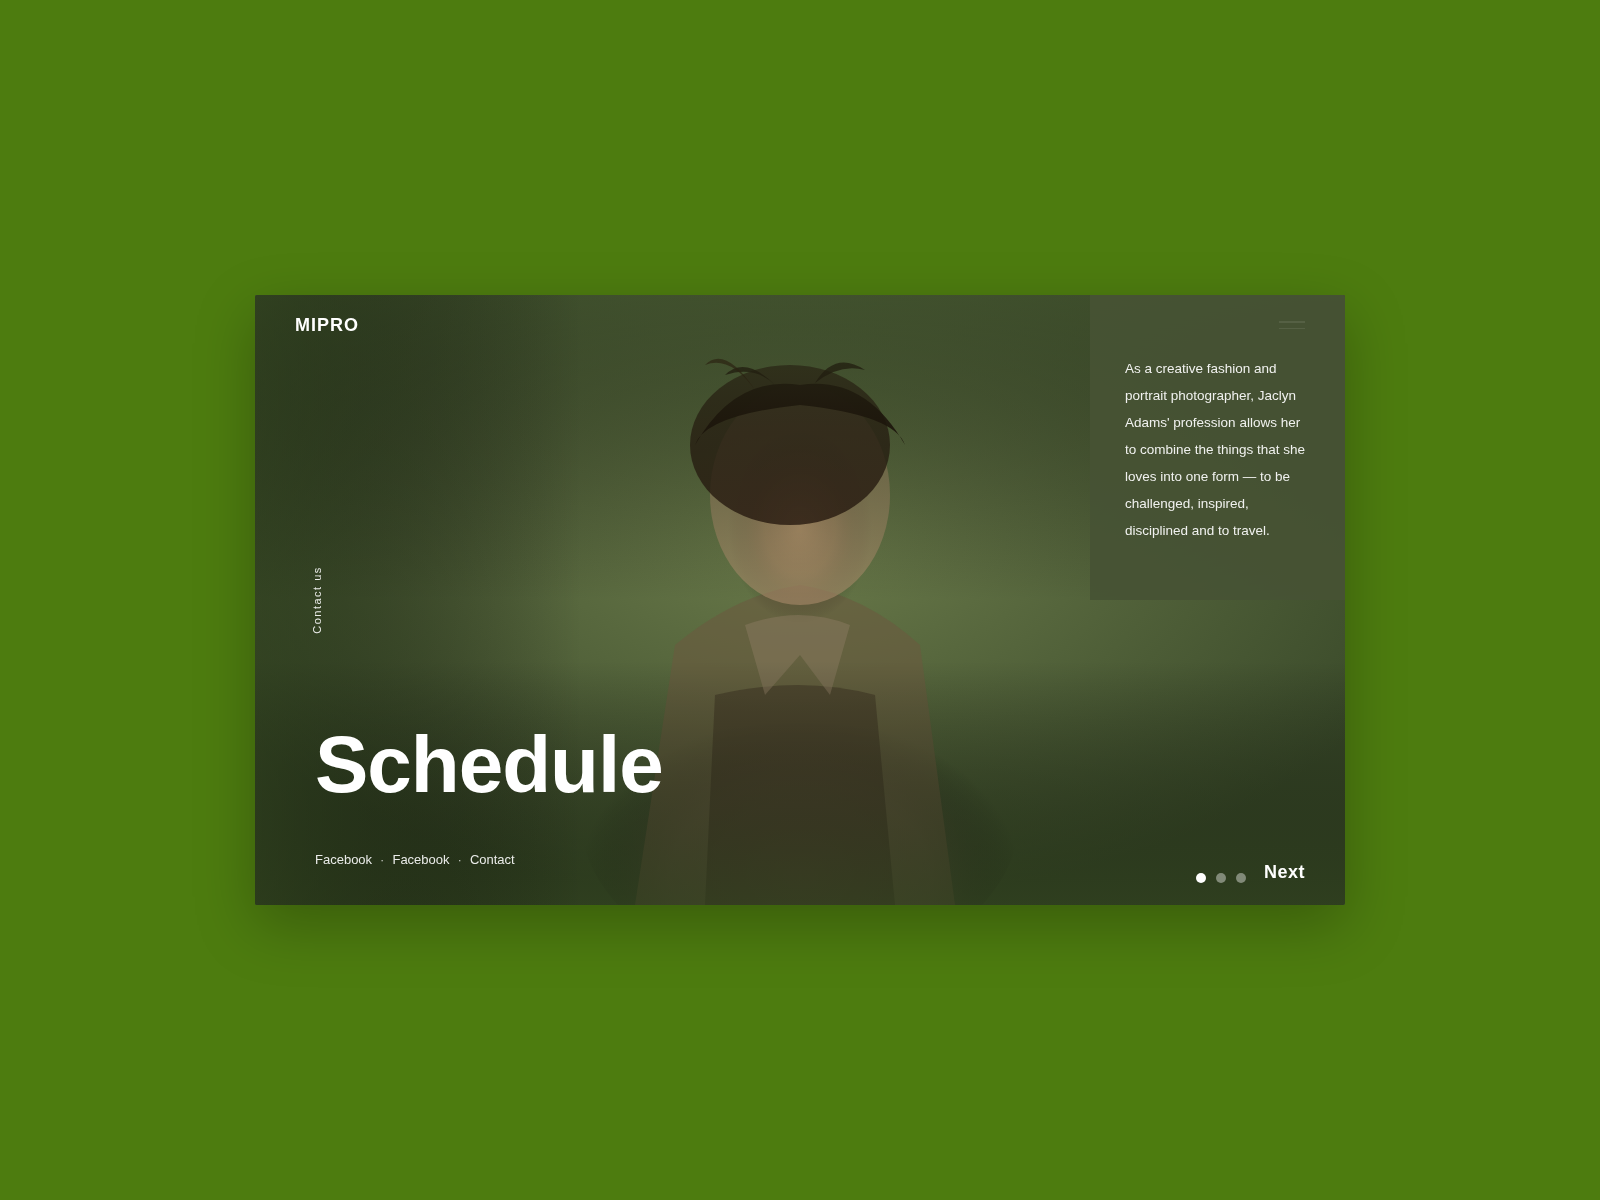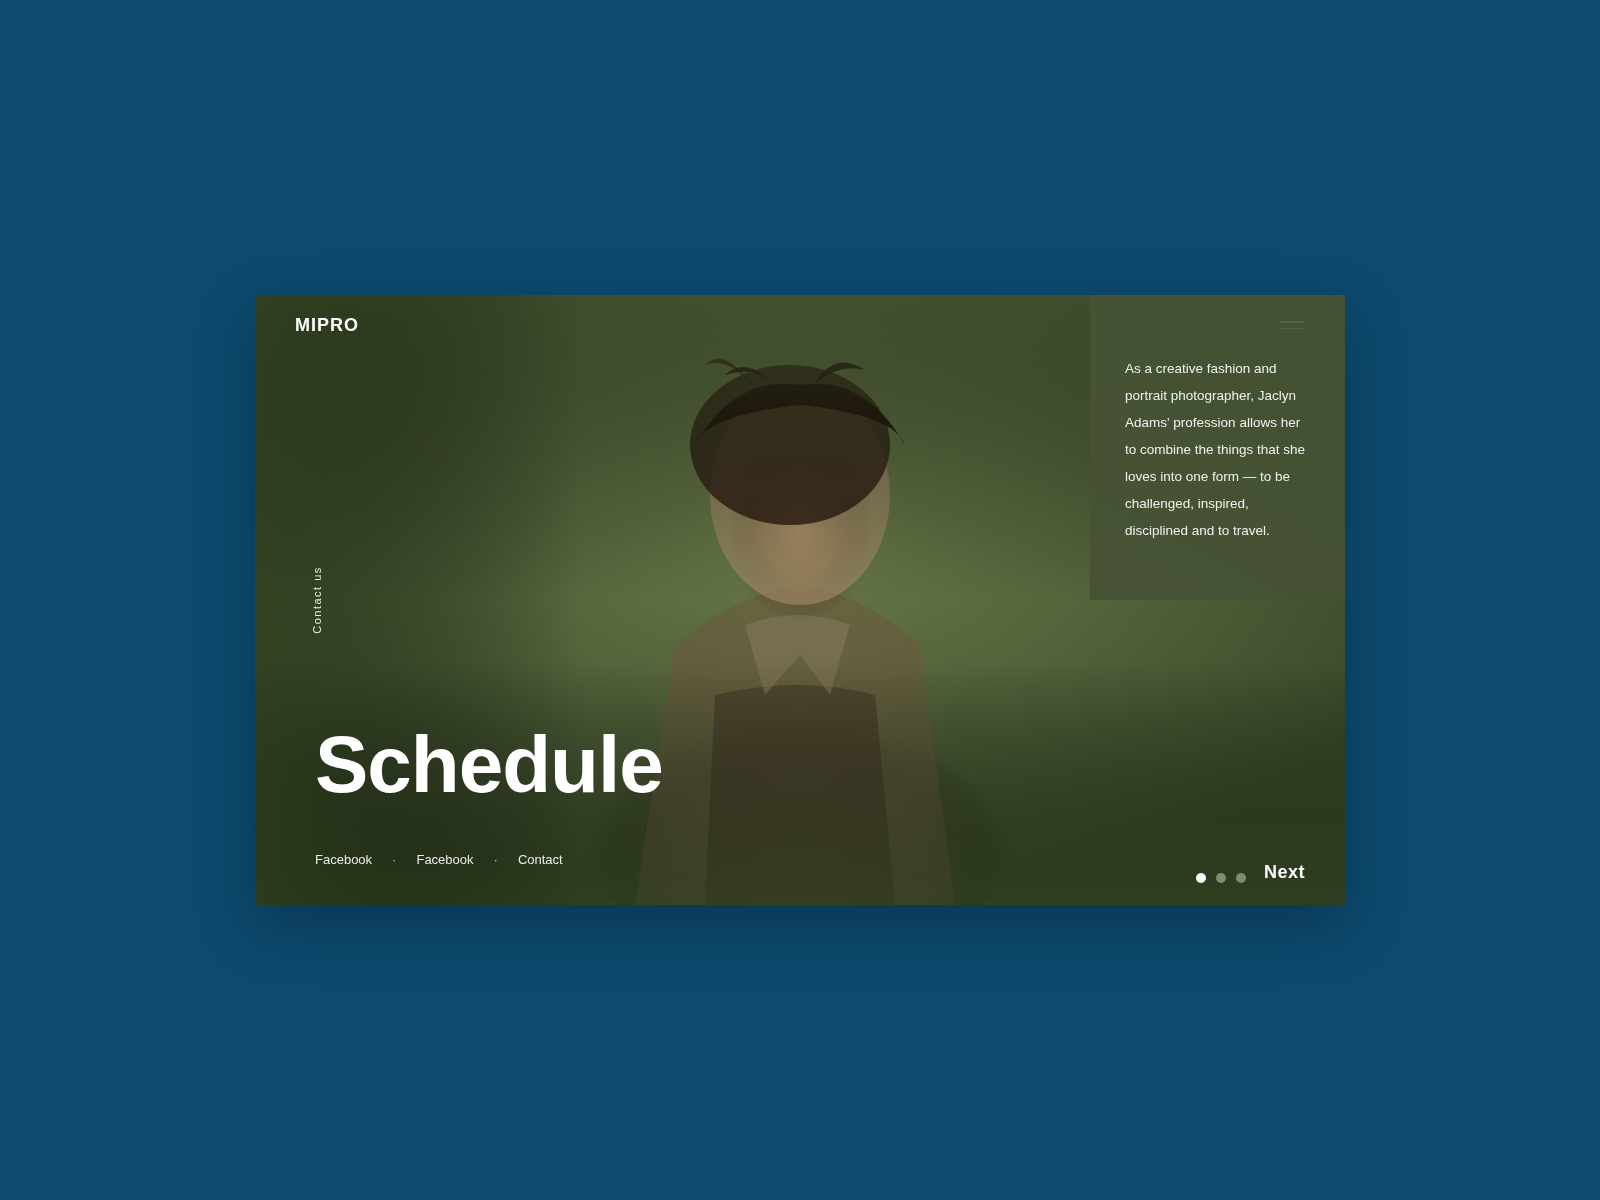--- a/index.html
+++ b/index.html
@@ -16,21 +16,21 @@
       min-height: 100vh;
       font-family: 'Arial', sans-serif;
     }
 
     .page-wrapper {
       width: 1600px;
       height: 1200px;
       display: flex;
       justify-content: center;
       align-items: center;
-      background: #0c4a6e;
+      background: #4d7c0f;
     }
 
     .card {
       width: 1090px;
       height: 610px;
       position: relative;
       overflow: hidden;
       border-radius: 2px;
       box-shadow: 0 20px 60px rgba(0,0,0,0.25);
     }
@@ -125,21 +125,21 @@
     }
 
     
     .social-links {
       position: absolute;
       bottom: 38px;
       left: 60px;
       z-index: 10;
       display: flex;
       align-items: center;
-      gap: 20px;
+      gap: 8px;
     }
 
     .social-link {
       color: #ffffff;
       font-size: 13px;
       cursor: pointer;
       opacity: 0.9;
     }
 
     .social-dot {

